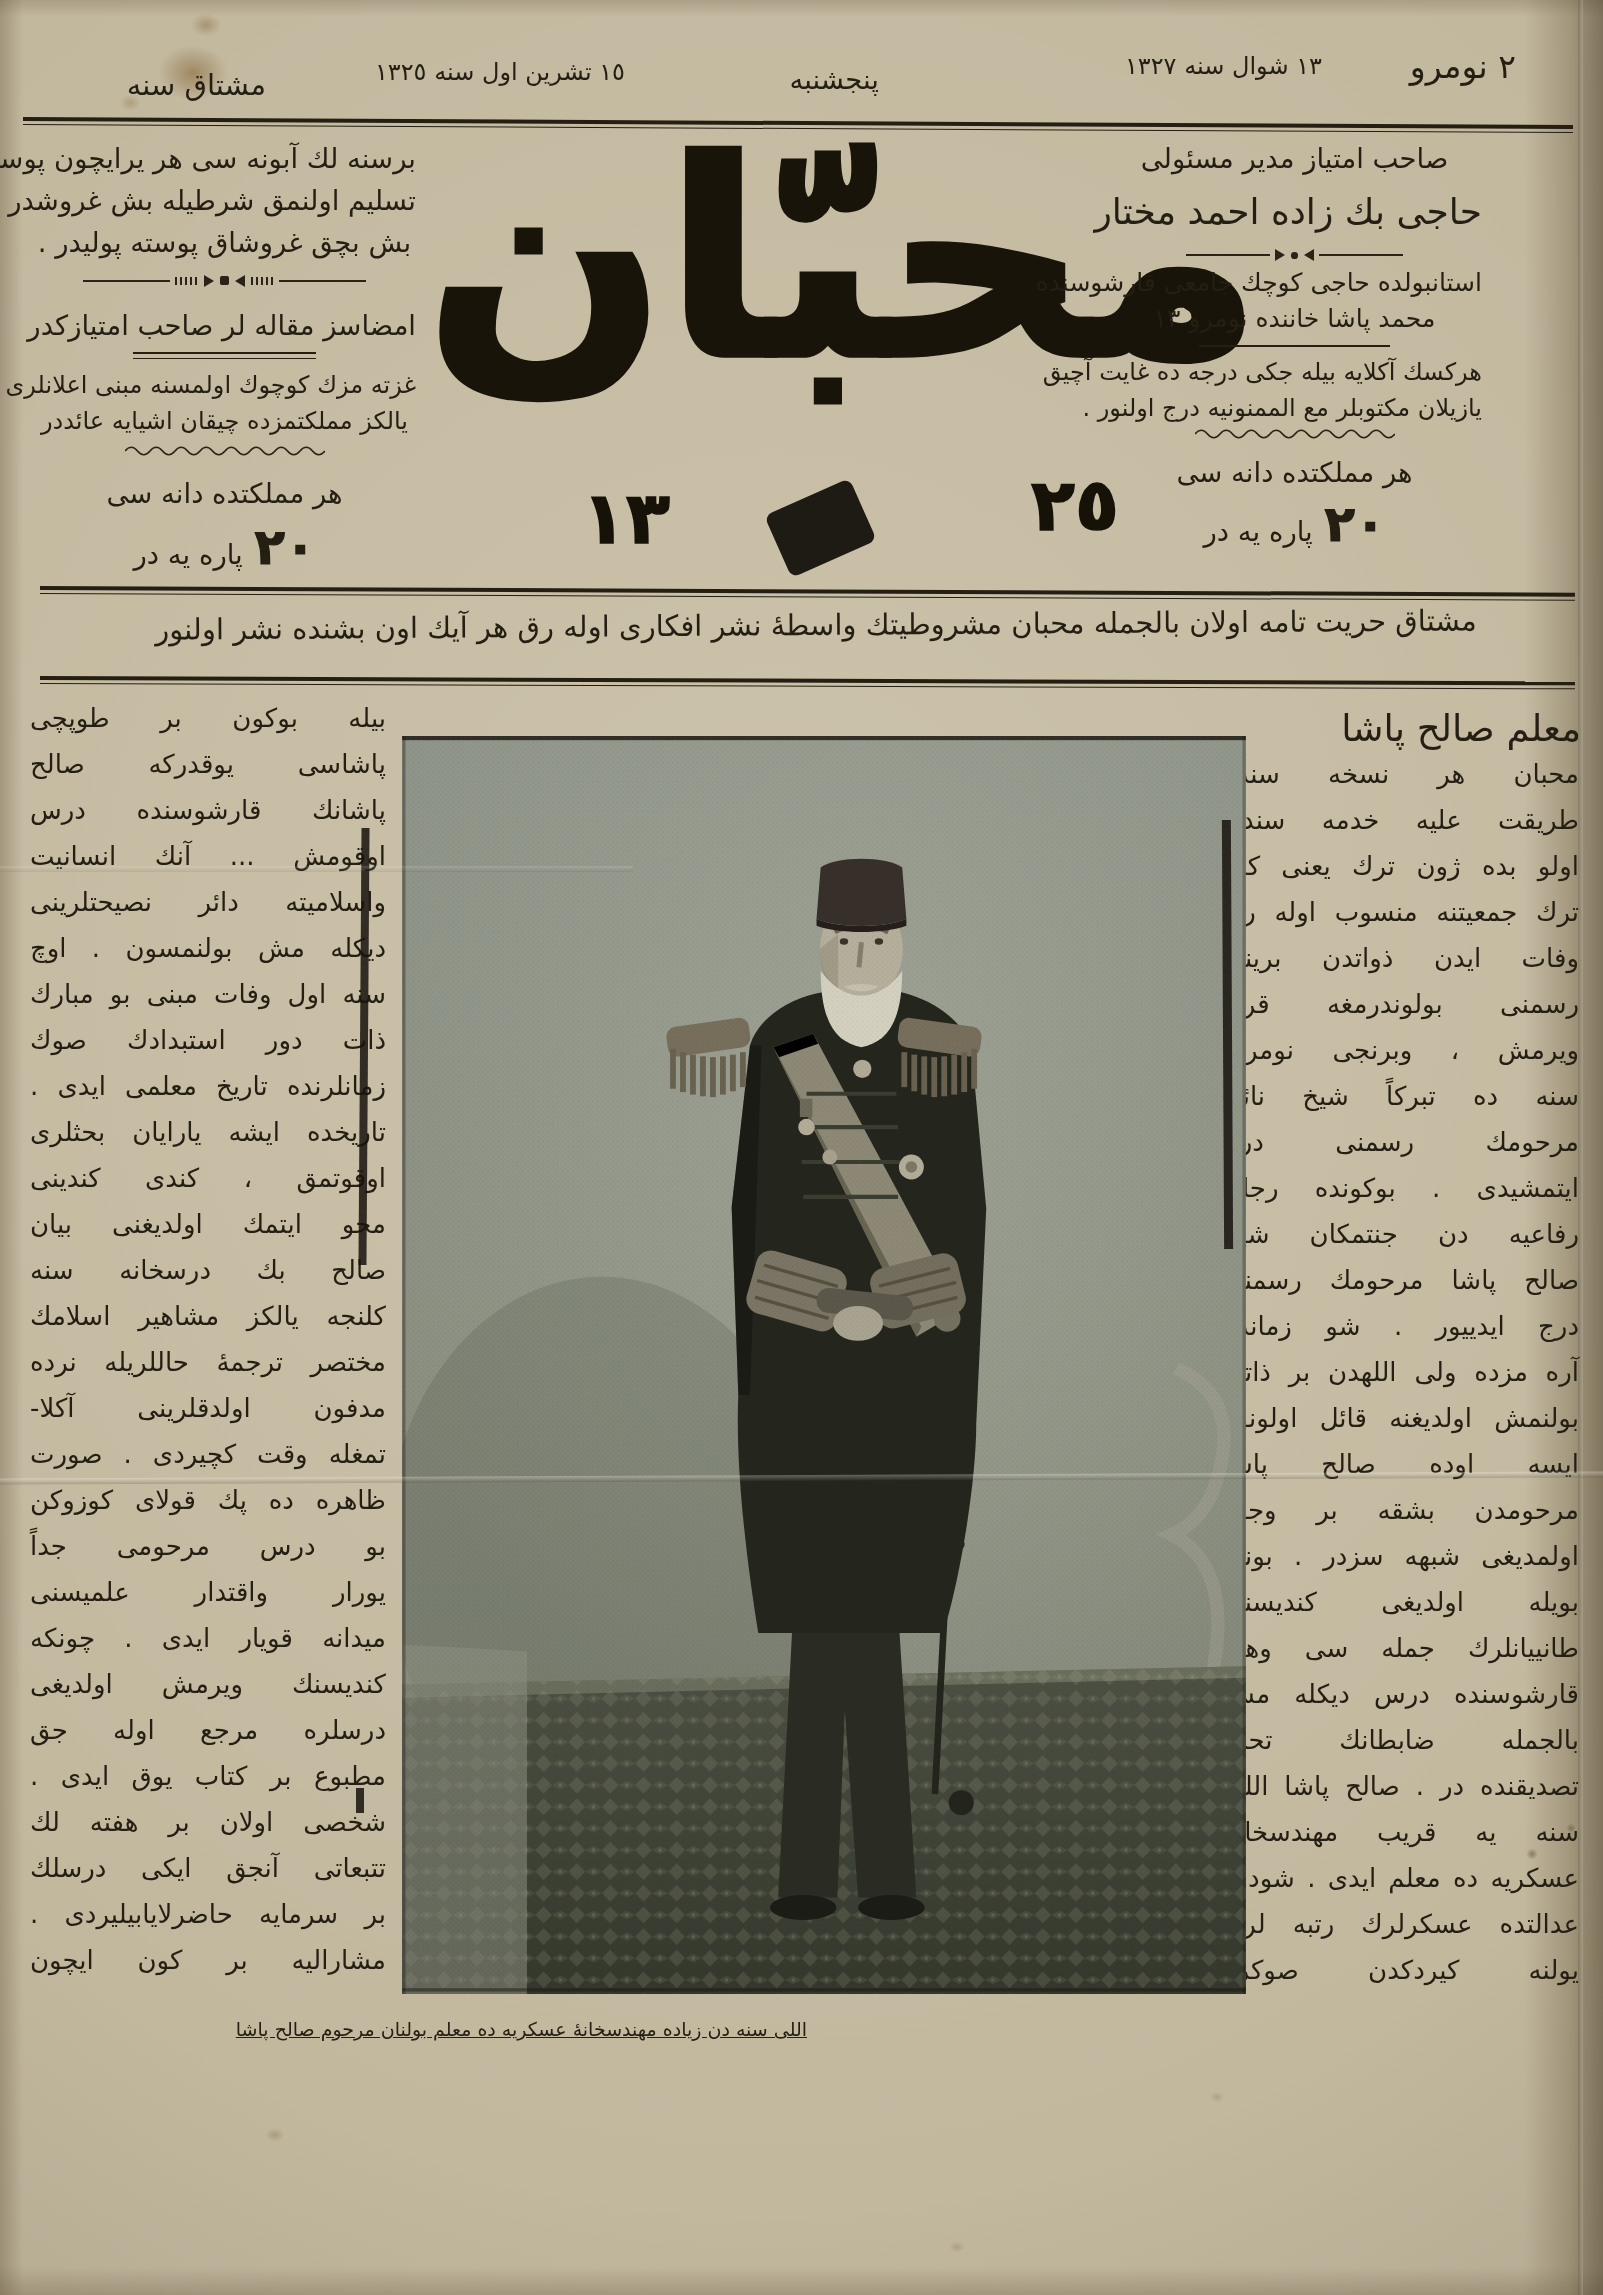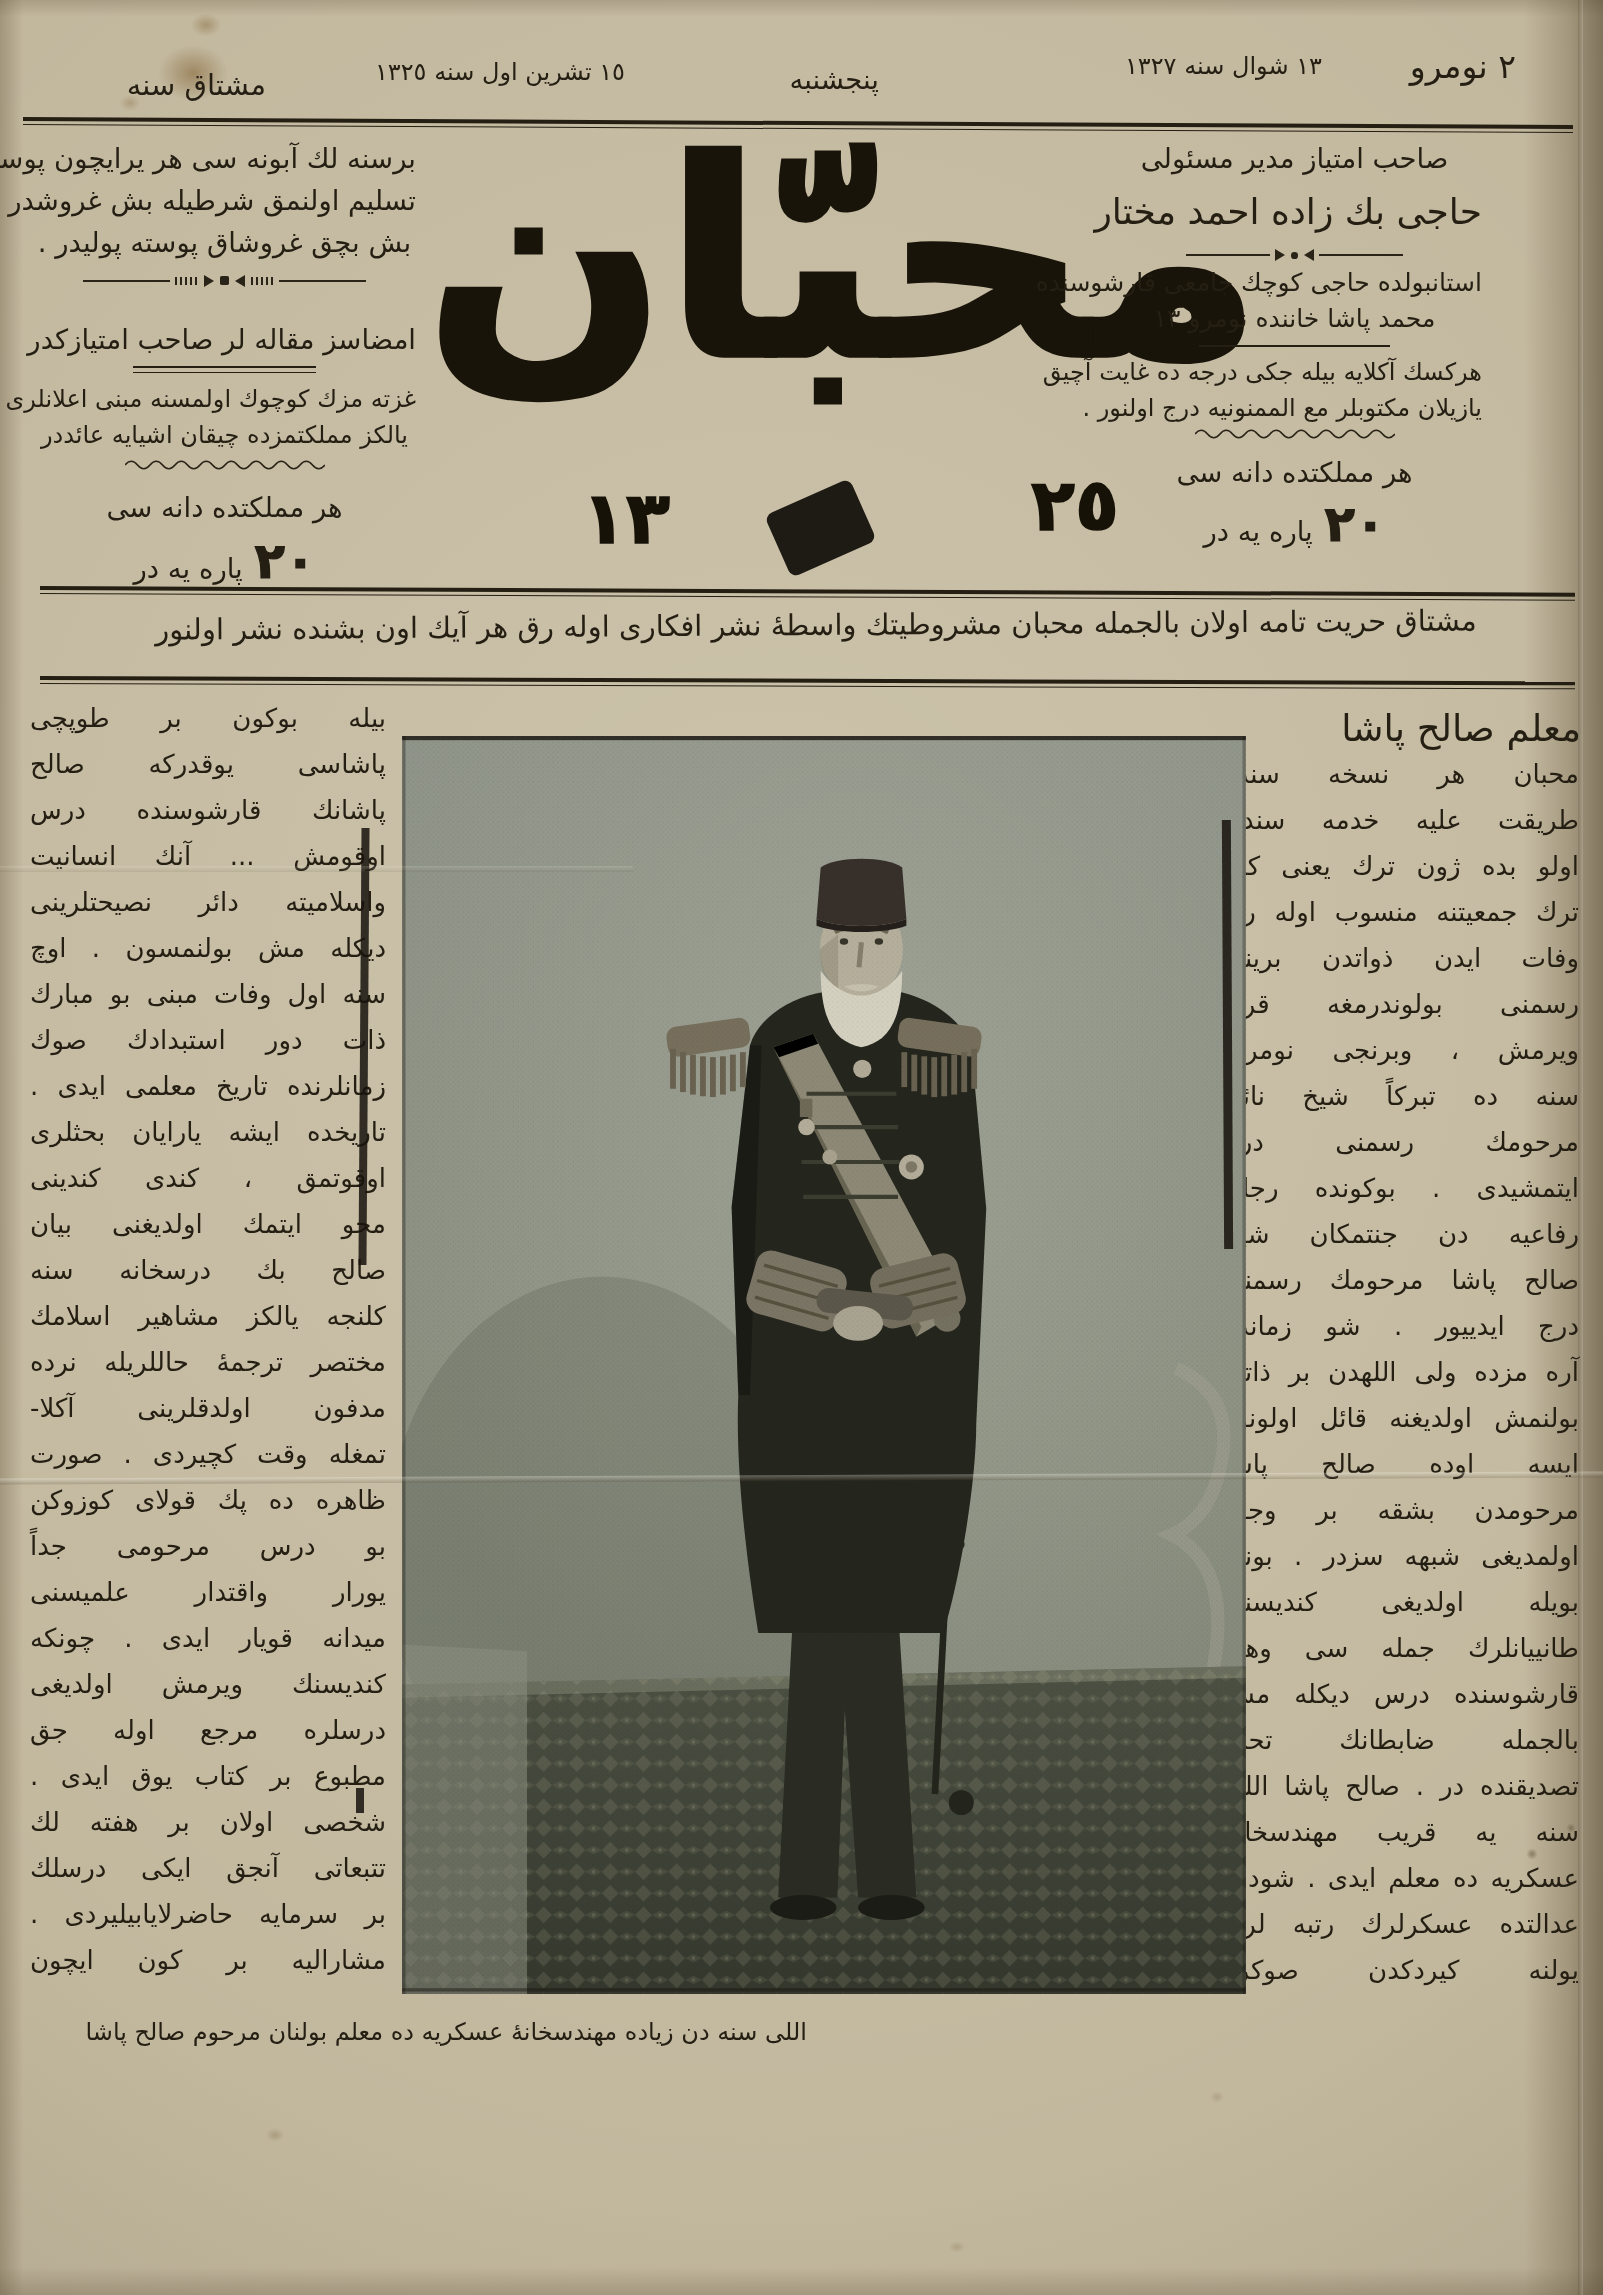--- a/index.html
+++ b/index.html
@@ -53,21 +53,21 @@
   .price-amount{font-size:50px;font-weight:bold;-webkit-text-stroke:1.2px #241e13;}
   .price-unit{font-size:27.5px;}
   
   .motto{font-size:29px;white-space:nowrap;text-align:center;transform:rotate(-.4deg);}
   
   .colwrap{position:absolute;}
   .a-line{font-size:26px;line-height:46px;white-space:nowrap;text-align:justify;text-align-last:justify;direction:rtl;}
   .a-title{font-size:37px;font-weight:500;white-space:nowrap;}
   
   .photo{position:absolute;left:402px;top:736px;width:844px;height:1258px;}
-  .caption{font-size:24px;white-space:nowrap;}
+  .caption{font-size:19px;white-space:nowrap;text-decoration:underline;}
   
   .bar{position:absolute;background:#17130d;opacity:.85;}
   .crease-h{position:absolute;height:5.8px;background:linear-gradient(180deg,rgba(255,253,244,.30),rgba(64,52,30,.20));}
   .crease-v{position:absolute;width:5px;background:linear-gradient(90deg,rgba(64,52,30,.22),rgba(255,253,244,.18));}
   .wavy-svg{display:block;}
 </style>
 </head>
 <body>
 
 <div class="page">
@@ -93,21 +93,21 @@
       </div>
     <div class="orn" style="margin:11.7px 50px 0 50px;">
       <div class="orn-line"></div>
         <div class="orn-ticks"></div>
         <div class="tri tri-r"></div>
       <div class="orn-dot"></div>
       <div class="tri tri-l"></div>
         <div class="orn-ticks"></div>
         <div class="orn-line"></div>
     </div>
-    <div class="p-line ot" style="margin-top:31px;">امضاسز مقاله لر صاحب امتيازكدر</div>
+    <div class="p-line ot" style="margin-top:17px;">امضاسز مقاله لر صاحب امتيازكدر</div>
     <div class="rule2" style="margin:6.7px 100px 0 100px;border-top-width:2.5px;"></div>
     <div class="ot" style="margin-top:8.3px;">
         <div class="p-small">غزته مزك كوچوك اولمسنه مبنى اعلانلرى</div>
         <div class="p-small">يالكز مملكتمزده چيقان اشيايه عائددر</div>
       </div>
     <svg class="wavy-svg" style="margin:6.7px auto 0 auto;" width="200" height="10" viewBox="0 0 240 12">
       <path d="M0 6 q7.5 -9 15 0 t15 0 t15 0 t15 0 t15 0 t15 0 t15 0 t15 0 t15 0 t15 0 t15 0 t15 0 t15 0 t15 0 t15 0 t15 0" fill="none" stroke="#2a2418" stroke-width="2"></path>
     </svg>
     <div class="p-line ot" style="margin-top:16.6px;">هر مملكتده دانه سى</div>
     <div class="price-row" style="margin-top:3.3px;">

